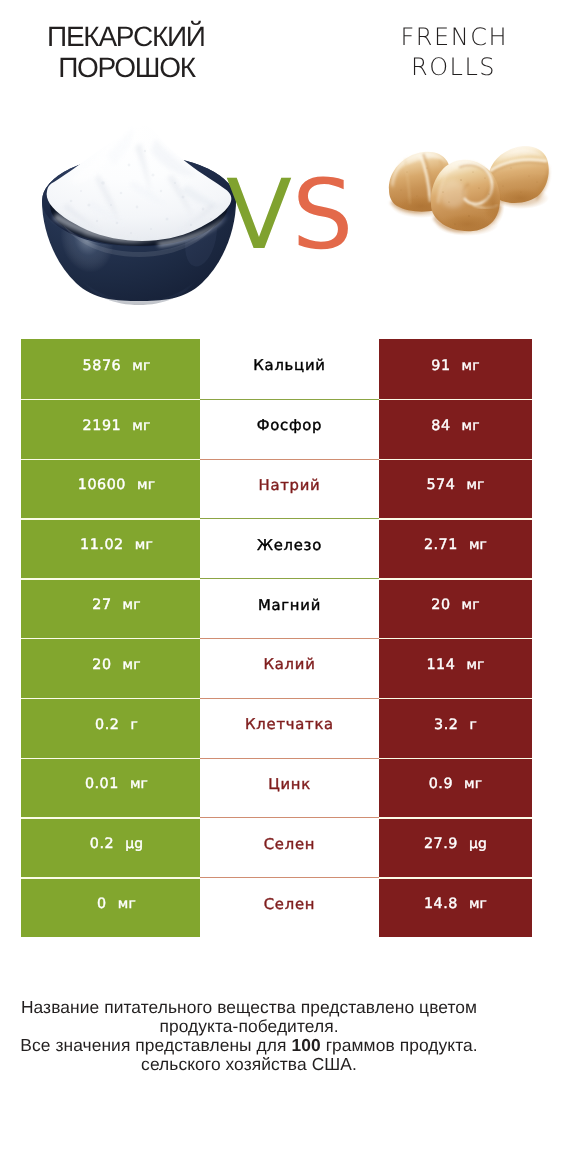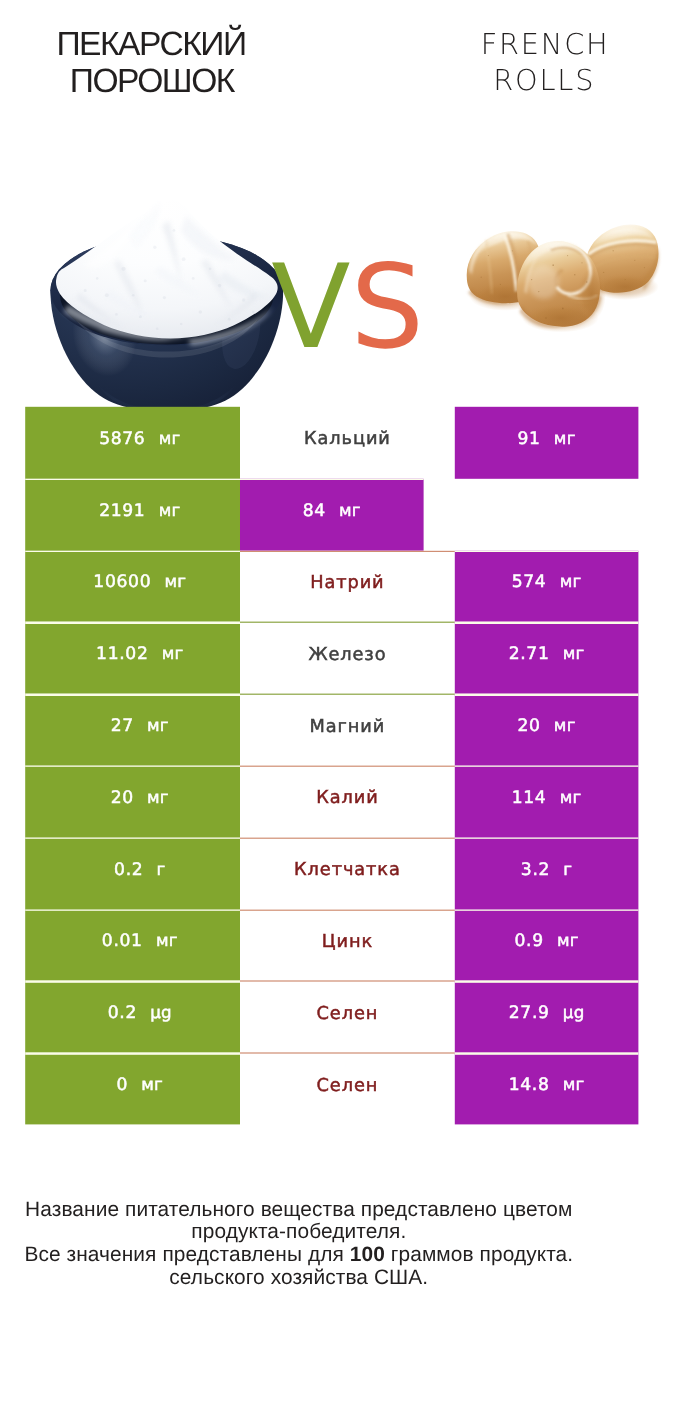--- a/index.html
+++ b/index.html
@@ -6,44 +6,44 @@
   body{width:580px;height:1169px;background:#ffffff;font-family:"Liberation Sans",sans-serif;overflow:hidden;position:relative;-webkit-font-smoothing:antialiased;text-rendering:geometricPrecision;}
   .page{position:absolute;left:0;top:0;width:580px;height:1169px;background:#fff;}
 
   
   .title{position:absolute;top:22px;text-align:center;color:#221f1f;white-space:pre-line;}
   .title.left{left:-37px;width:327px;font-size:28px;line-height:30.5px;font-weight:400;letter-spacing:-1.25px;text-indent:-1.25px;}
   .title.right{left:290px;width:327px;font-size:24px;line-height:30px;font-weight:300;letter-spacing:1.5px;text-indent:1.5px;
                font-family:"DejaVu Sans Light","DejaVu Sans",sans-serif;}
 
   
-  .hero{position:absolute;left:0;top:0;width:528px;height:330px;margin-top:41px;}
+  .hero{position:absolute;left:0;top:0;width:528px;height:330px;}
   .bowl-wrap{position:absolute;left:41px;top:121px;width:198px;height:185px;}
   .rolls-wrap{position:absolute;left:385px;top:142px;width:168px;height:95px;}
   .vs{position:absolute;left:226px;top:167px;width:160px;text-align:left;font-family:"DejaVu Sans",sans-serif;font-size:96.5px;line-height:96.5px;white-space:nowrap;}
   .vs span{font-weight:400;}
   .vs .v{color:#80a22f;}
   .vs .s{color:#e3694a;}
 
   
   .table{position:absolute;left:21px;top:339px;width:537px;}
   .row{display:flex;height:59.8px;position:relative;}
   .cell{display:flex;align-items:center;justify-content:center;position:relative;padding-bottom:6px;box-sizing:border-box;}
   .left-cell{width:179px;background:#82a62e;color:#fff;padding-left:12px;}
   .mid-cell{width:179px;background:#fff;}
-  .right-cell{width:153px;background:#a21caf;color:#fff;}
+  .right-cell{width:153px;background:#7f1d1d;color:#fff;}
   .row:not(:first-child) .left-cell:before,
   .row:not(:first-child) .right-cell:before{content:"";position:absolute;left:0;right:0;top:0;height:1.4px;background:#fbfce8;}
   .row:not(:first-child) .mid-cell:before{content:"";position:absolute;left:0;right:0;top:0;height:1px;}
   .row.w-left:not(:first-child) .mid-cell:before{background:#8ca544;}
   .row.w-right:not(:first-child) .mid-cell:before{background:#d08e73;}
   .num{font-family:"DejaVu Sans",sans-serif;font-size:14.3px;font-weight:400;letter-spacing:0.55px;-webkit-text-stroke:0.42px currentColor;}
   .unit{font-family:"DejaVu Sans",sans-serif;font-size:13.9px;font-weight:400;letter-spacing:0.2px;margin-left:11px;-webkit-text-stroke:0.42px currentColor;}
   .label{font-family:"DejaVu Sans",sans-serif;font-size:14.8px;font-weight:400;letter-spacing:0.75px;-webkit-text-stroke:0.42px currentColor;}
-  .w-left .label{color:#404040;}
+  .w-left .label{color:#000000;}
   .w-right .label{color:#7f1d1d;}
 
   
   .footer b{font-weight:700;}
   .footer{position:absolute;left:0;top:998px;width:498px;text-align:center;font-size:17.4px;line-height:19px;color:#221f1f;
           font-family:"Liberation Sans",sans-serif;font-weight:400;letter-spacing:0.08px;}
 </style>
 </head>
 <body>
 
@@ -321,20 +321,23 @@
         <div class="cell right-cell">
           <span class="num">91</span>
           <span class="unit">мг</span>
         </div>
       </div>
       <div class="row w-left">
         <div class="cell left-cell">
           <span class="num">2191</span>
           <span class="unit">мг</span>
         </div>
+        <div class="cell mid-cell">
+          <span class="label">Фосфор</span>
+        </div>
         <div class="cell right-cell">
           <span class="num">84</span>
           <span class="unit">мг</span>
         </div>
       </div>
       <div class="row w-right">
         <div class="cell left-cell">
           <span class="num">10600</span>
           <span class="unit">мг</span>
         </div>

